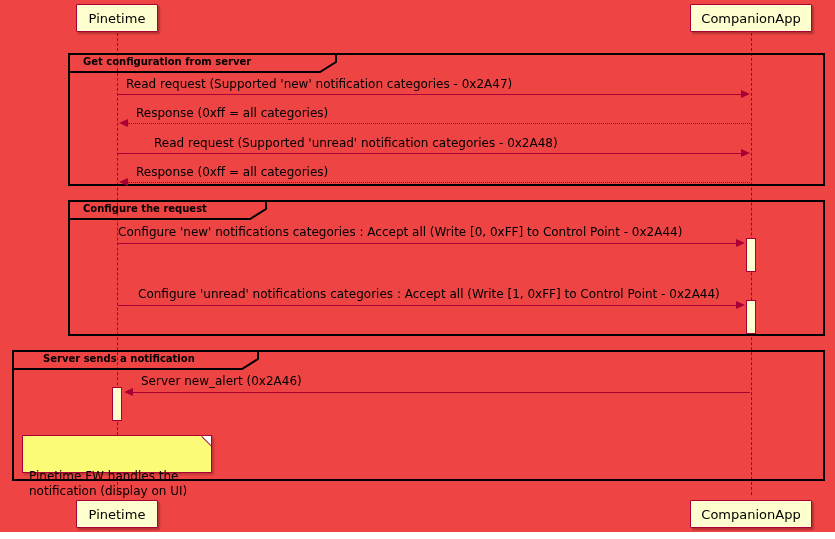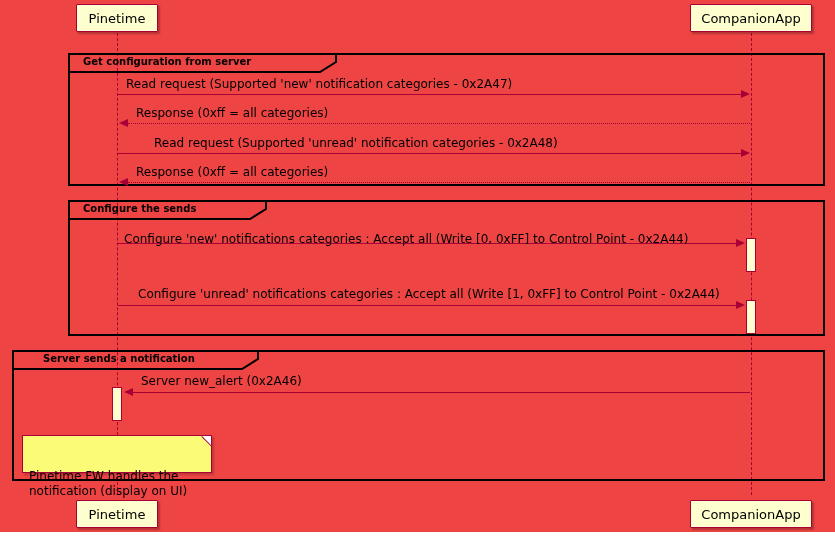--- a/index.html
+++ b/index.html
@@ -163,28 +163,28 @@
   <div class="msg-line dotted" style="left:128px; top:182px; width:622px;"></div>
   <div class="arrowhead left" style="left:119px; top:178px;"></div>
   <div class="msg-label" style="left:136px; top:166px;">Response (0xff = all categories)</div>
 
   <div class="group" style="left:68px; top:200px; width:757px; height:136px;"></div>
   <div class="group-tab" style="left:68px; top:200px; width:200px; height:20px;">
     <svg width="200" height="20" viewBox="0 0 200 20">
       <path d="M1,19 L1,1 L182,1 L198,1 L198,9 L182,19 Z" fill="none" stroke="#000000" stroke-width="2"></path>
     </svg>
   </div>
-  <div class="group-label" style="left:83px; top:204px;">Configure the sends</div>
+  <div class="group-label" style="left:83px; top:204px;">Configure the request</div>
 
   <div class="activation" style="left:746px; top:238px; height:34px;"></div>
   <div class="activation" style="left:746px; top:300px; height:34px;"></div>
 
   <div class="msg-line" style="left:118px; top:243px; width:620px;"></div>
   <div class="arrowhead right" style="left:736px; top:239px;"></div>
-  <div class="msg-label" style="left:124px; top:226px;margin-top:7px;">Configure 'new' notifications categories : Accept all (Write [0, 0xFF] to Control Point - 0x2A44)</div>
+  <div class="msg-label" style="left:118px; top:226px;">Configure 'new' notifications categories : Accept all (Write [0, 0xFF] to Control Point - 0x2A44)</div>
 
   <div class="msg-line" style="left:118px; top:305px; width:620px;"></div>
   <div class="arrowhead right" style="left:736px; top:301px;"></div>
   <div class="msg-label" style="left:138px; top:288px;">Configure 'unread' notifications categories : Accept all (Write [1, 0xFF] to Control Point - 0x2A44)</div>
 
   <div class="group" style="left:12px; top:350px; width:813px; height:131px;"></div>
   <div class="group-tab" style="left:12px; top:350px; width:248px; height:20px;">
     <svg width="248" height="20" viewBox="0 0 248 20">
       <path d="M1,19 L1,1 L230,1 L246,1 L246,9 L230,19 Z" fill="none" stroke="#000000" stroke-width="2"></path>
     </svg>

